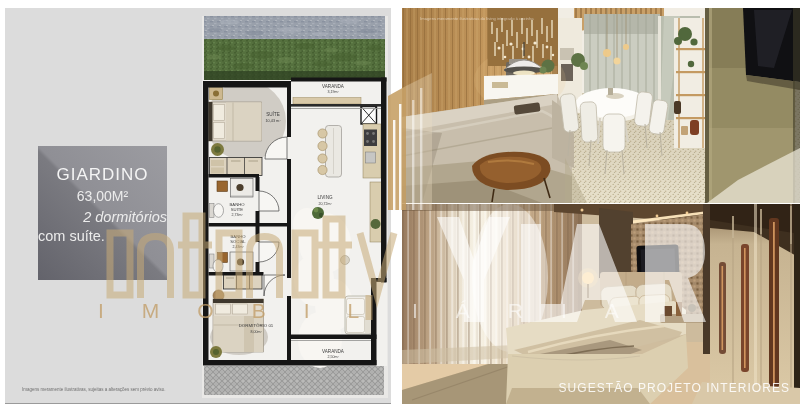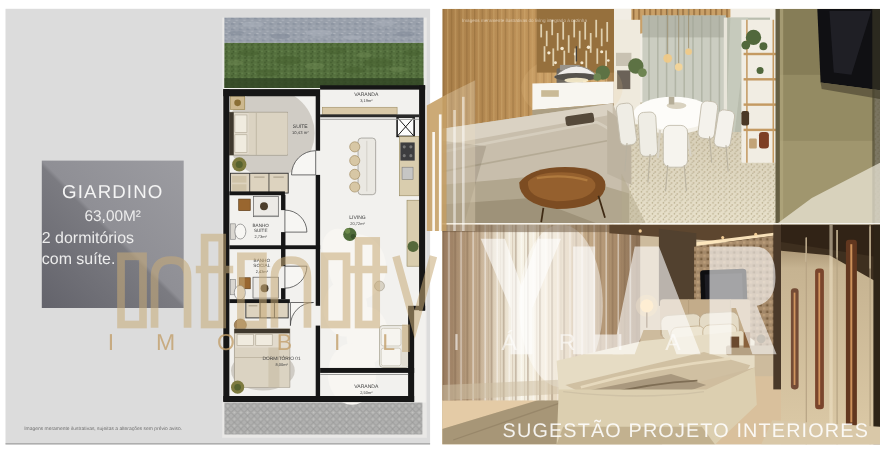--- a/index.html
+++ b/index.html
@@ -12,21 +12,21 @@
 <div class="page">
 
 <div class="abs" style="left:5px;top:8px;width:386px;height:395px;background:#dcdcdc;border-bottom:1px solid #9a9a9a;"></div>
 
 <div class="abs" style="left:38px;top:146px;width:129px;height:134px;background:linear-gradient(45deg,#63636b 0%,#7b7b81 49%,#8f8f95 51%,#9c9ca1 100%);"></div>
 
 <div class="abs" style="left:38px;top:165px;width:129px;text-align:center;color:#f4f4f4;font-size:17px;letter-spacing:1px;">GIARDINO</div>
 
 <div class="abs" style="left:38px;top:188px;width:129px;text-align:center;color:#ececec;font-size:14px;">63,00M²</div>
 
-<div class="abs" style="left:38px;top:209px;width:129px;text-align:left;color:#ececec;font-size:14.5px;">2 dormitórios</div>
+<div class="abs" style="left:38px;top:209px;width:129px;text-align:right;color:#ececec;font-size:14.5px;font-style:italic;">2 dormitórios</div>
 
 <div class="abs" style="left:38px;top:228px;width:129px;color:#ececec;font-size:14.5px;">com suíte.</div>
 
 <div class="abs" style="left:22px;top:387px;width:260px;color:#6f6f6f;font-size:4.5px;">Imagens meramente ilustrativas, sujeitas a alterações sem prévio aviso.</div>
 
 <svg class="abs" style="left:0;top:0;" width="800" height="409" viewBox="0 0 800 409">
   <defs>
     <pattern id="grassTx" width="6" height="4" patternUnits="userSpaceOnUse">
       <rect width="6" height="4" fill="#55703e"></rect>
       <rect x="0" y="0" width="2" height="1.5" fill="#466031"></rect>
@@ -704,21 +704,21 @@
     </g>
 
     <rect x="352" y="0" width="3" height="200" fill="#efe2c6" opacity="0.55"></rect>
 
     <rect x="392" y="0" width="6" height="200" fill="#2e2417"></rect>
 
     <polygon points="290,200 398,200 398,184 300,178" fill="#d9c8a8"></polygon>
   </svg>
 </div>
 
-<div class="abs" style="left:400px;top:381px;width:390px;text-align:right;color:rgba(255,255,255,0.88);font-size:18px;letter-spacing:1.05px;">SUGESTÃO PROJETO INTERIORES</div>
+<div class="abs" style="left:400px;top:381px;width:390px;text-align:right;color:rgba(255,255,255,0.88);font-size:12px;letter-spacing:1.05px;">SUGESTÃO PROJETO INTERIORES</div>
 
 <svg class="abs" style="left:0;top:0;" width="800" height="409" viewBox="0 0 800 409">
 
   <g>
     <polygon points="388,96 406,86 406,210 388,210" fill="#c6a167" opacity="0.9"></polygon>
     <rect x="393" y="120" width="2.4" height="90" fill="#ffffff" opacity="0.9"></rect>
     <rect x="399" y="104" width="2.4" height="106" fill="#ffffff" opacity="0.9"></rect>
     <polygon points="406,86 432,73 432,210 406,210" fill="#ecdfc2" opacity="0.33"></polygon>
     <rect x="412" y="100" width="2.4" height="110" fill="#ffffff" opacity="0.5"></rect>
     <rect x="420" y="88" width="2.4" height="122" fill="#ffffff" opacity="0.5"></rect>

